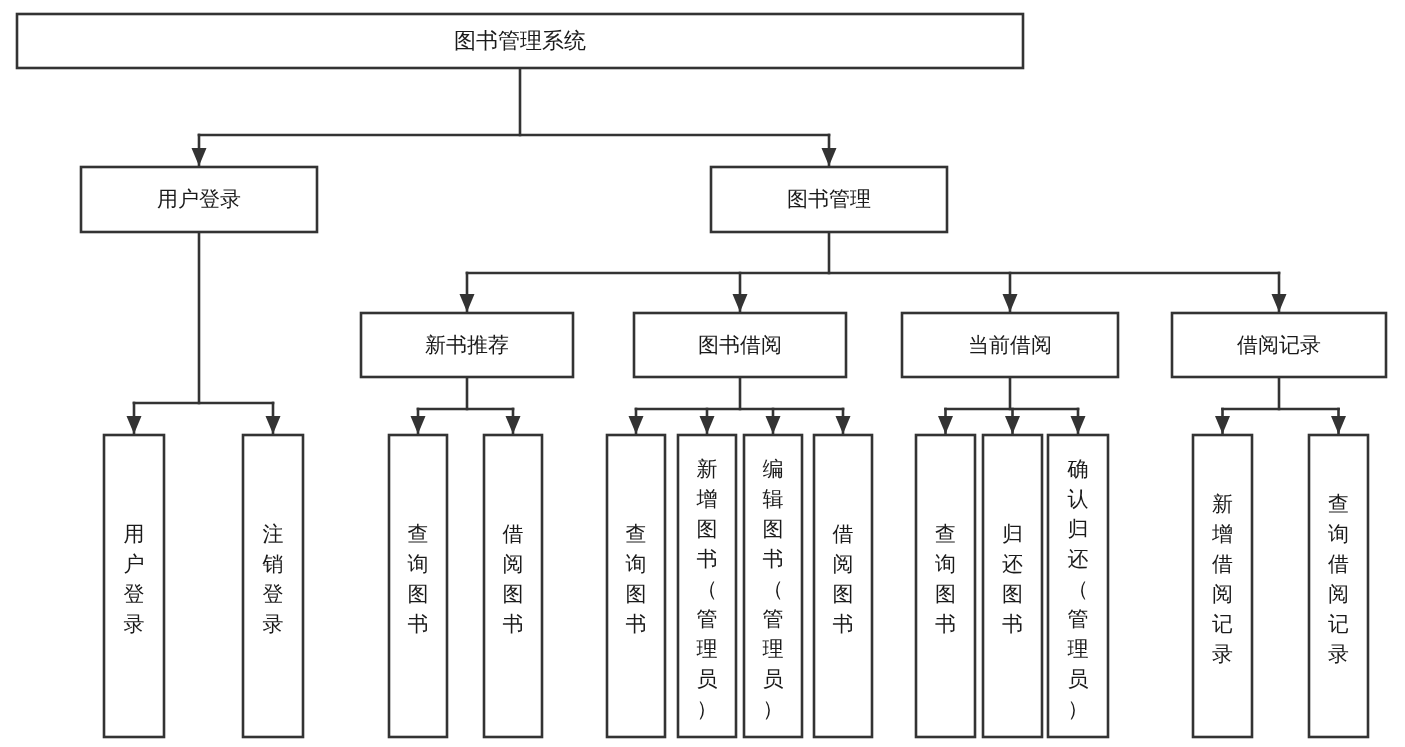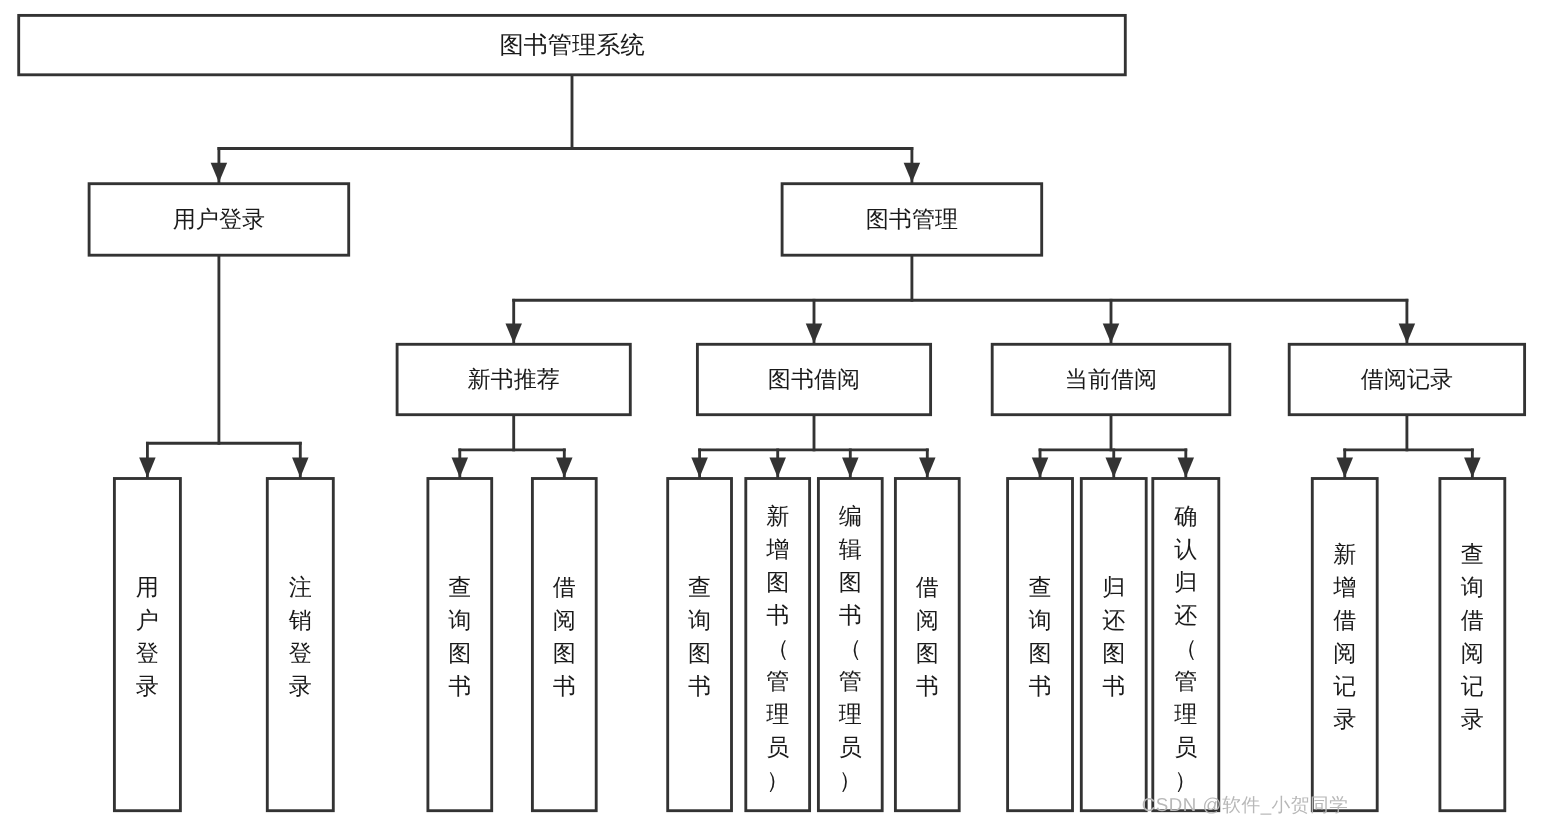--- a/index.html
+++ b/index.html
@@ -186,14 +186,13 @@
         <g>
           <rect x="1193" y="435" width="59" height="302" class="node-box"></rect>
           <text x="1222.5" class="v-char"><tspan x="1222.5" y="511">新</tspan><tspan x="1222.5" y="541">增</tspan><tspan x="1222.5" y="571">借</tspan><tspan x="1222.5" y="601">阅</tspan><tspan x="1222.5" y="631">记</tspan><tspan x="1222.5" y="661">录</tspan></text>
         </g>
         <g>
           <rect x="1309" y="435" width="59" height="302" class="node-box"></rect>
           <text x="1338.5" class="v-char"><tspan x="1338.5" y="511">查</tspan><tspan x="1338.5" y="541">询</tspan><tspan x="1338.5" y="571">借</tspan><tspan x="1338.5" y="601">阅</tspan><tspan x="1338.5" y="631">记</tspan><tspan x="1338.5" y="661">录</tspan></text>
         </g>
       </g>
   </svg>
-  <div class="watermark">CSDN @软件_小贺同学</div>
 </div>
 
 </body></html>

